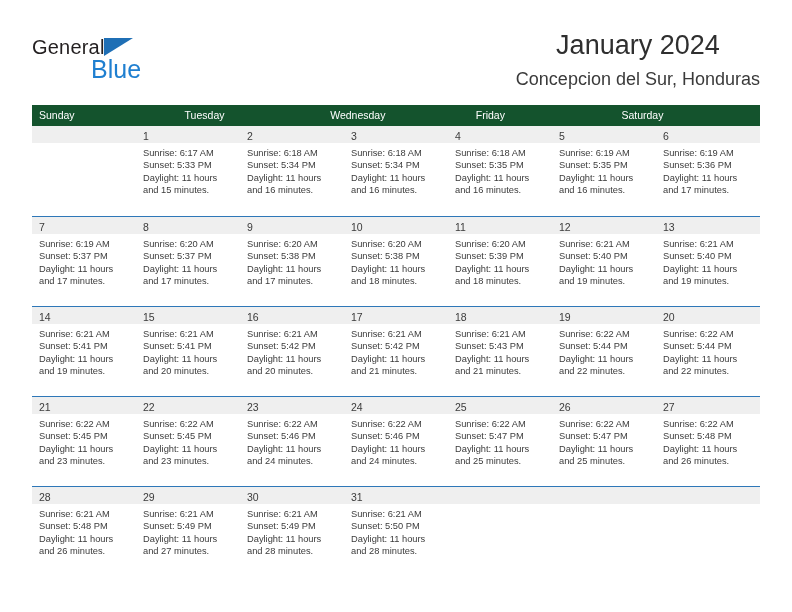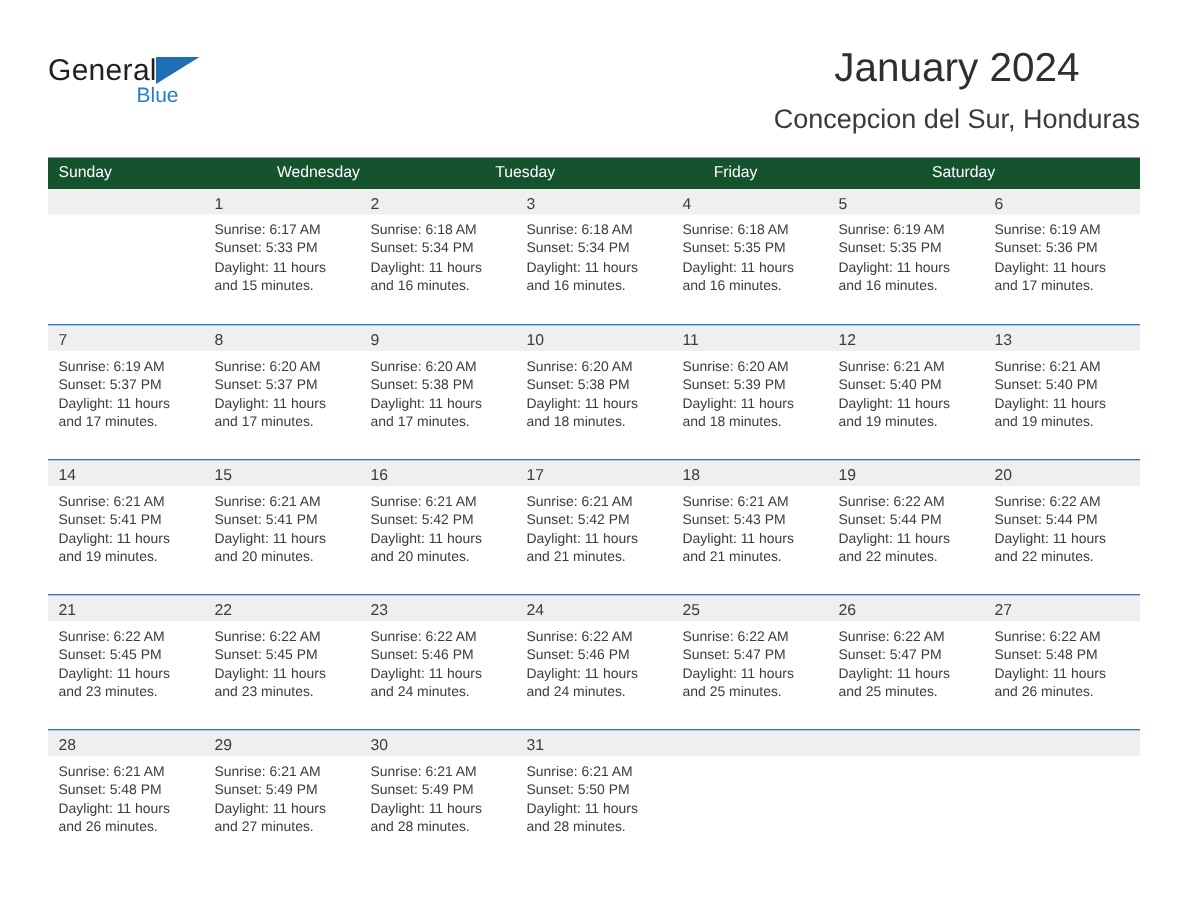--- a/index.html
+++ b/index.html
@@ -51,21 +51,21 @@
     top: 2px;
     width: 0;
     height: 0;
     border-left: 29px solid #1f6fb5;
     border-bottom: 18px solid transparent;
   }
   .logo-blue {
     position: absolute;
     left: 59px;
     top: 19px;
-    font-size: 14px;
+    font-size: 25px;
     color: #1f7fd0;
     font-family: "Liberation Sans", sans-serif;
   }
 
   .title-block {
     position: absolute;
     right: 0;
     top: 0;
     text-align: center;
   }
@@ -159,22 +159,22 @@
       <div class="cal-title">January 2024</div>
       <div class="cal-subtitle">Concepcion del Sur, Honduras</div>
     </div>
 
   </div>
 
   <div class="calendar">
 
     <div class="weekday-row">
       <div class="weekday">Sunday</div>
+      <div class="weekday">Tuesday</div>
       <div class="weekday">Wednesday</div>
-      <div class="weekday">Tuesday</div>
       <div class="weekday">Friday</div>
       <div class="weekday">Saturday</div>
     </div>
 
     <div class="week-row first">
       <div class="day-cell empty">
         <div class="day-num-band"><span class="day-num"></span></div>
 
       </div>
       <div class="day-cell">

